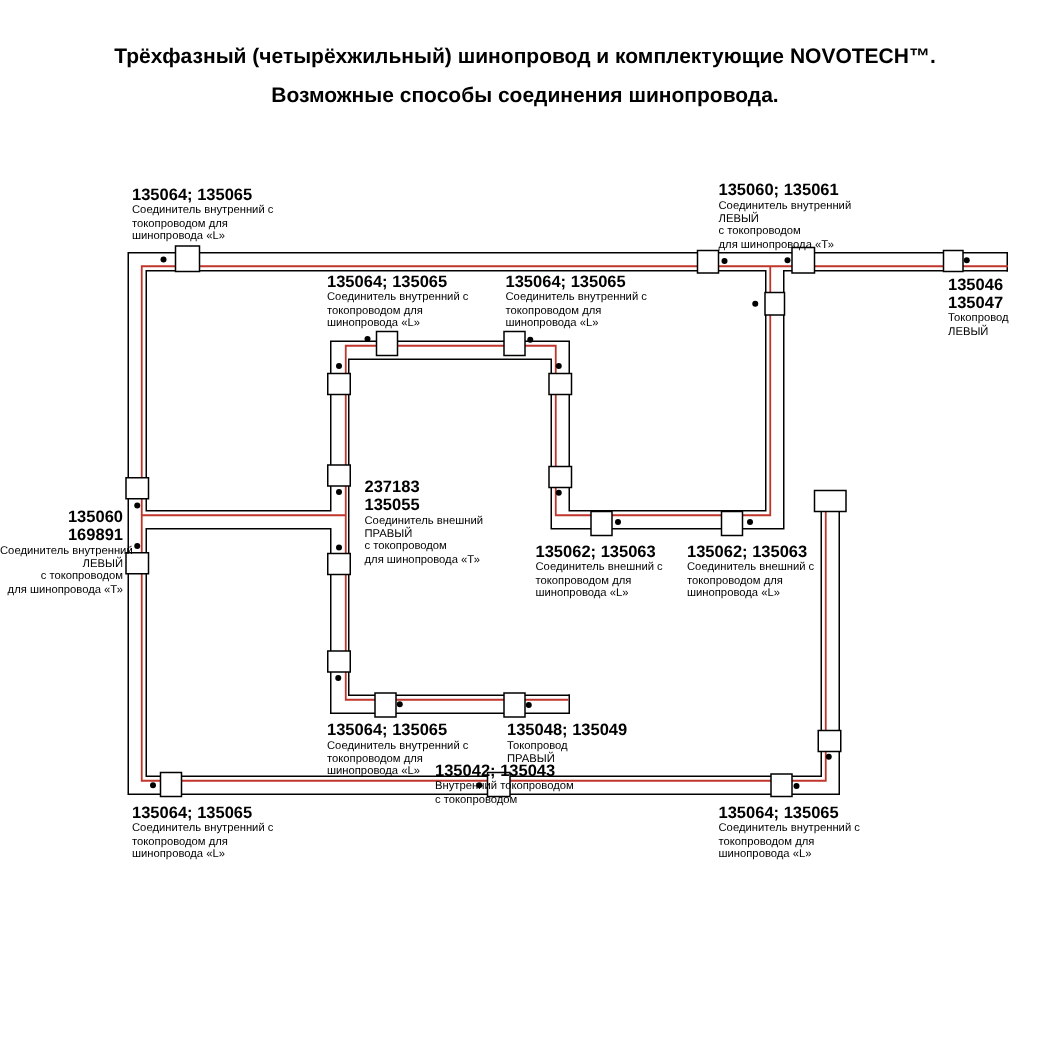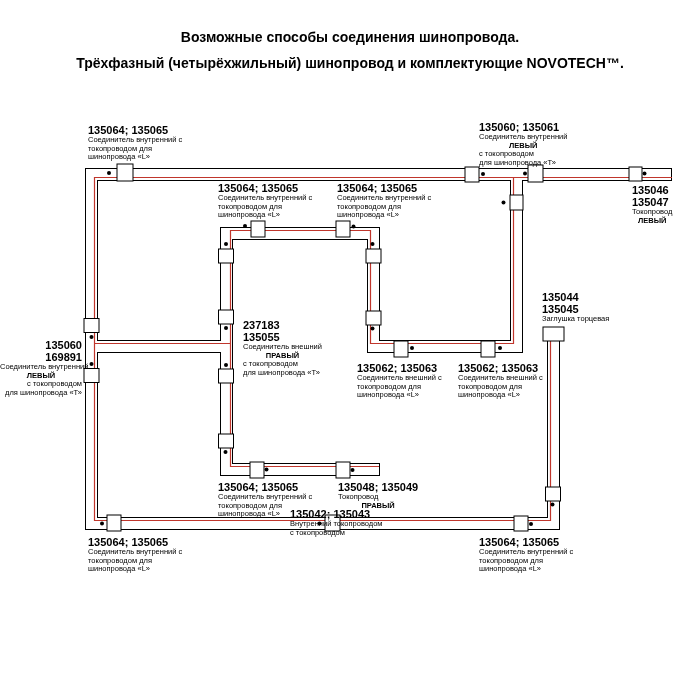--- a/index.html
+++ b/index.html
@@ -10,31 +10,31 @@
   svg.diagram{position:absolute;left:0;top:0;}
   .tb{stroke:#000;stroke-width:13;fill:none;stroke-linejoin:miter;}
   .tw{stroke:#fff;stroke-width:11;fill:none;stroke-linejoin:miter;}
   .red{stroke:var(--conductor-red,#c0362c);stroke-width:1.2;fill:none;stroke-linejoin:miter;}
   .el{stroke:#000;stroke-width:1;}
   .box{fill:#fff;stroke:#000;stroke-width:1;}
   .dot{fill:#000;}
   .lbl{position:absolute;white-space:nowrap;}
   .lbl .code{font-size:11px;font-weight:bold;line-height:12px;}
   .lbl .dl{font-size:7.5px;line-height:8.6px;}
-  .lbl .b{font-weight:bold;text-align:center;}
+  .lbl .b{font-weight:normal;}
   .lbl.r{text-align:right;}
 </style>
 </head>
 <body>
 
 <div class="page">
 
   <div class="title">
+    <div>Трёхфазный (четырёхжильный) шинопровод и комплектующие NOVOTECH™.</div>
     <div>Возможные способы соединения шинопровода.</div>
-    <div>Трёхфазный (четырёхжильный) шинопровод и комплектующие NOVOTECH™.</div>
   </div>
 
   <svg class="diagram" width="700" height="700" viewBox="0 0 700 700">
 
     <g>
       <path class="tb" d="M672,174.5 H91.5 V523.5 H553.5 V334"></path>
       <path class="tb" d="M516.5,174.5 V346.5 H373.5 V233.5 H226.5 V469.5 H380"></path>
       <path class="tb" d="M91.5,346.5 H226.5"></path>
     </g>
 
@@ -139,25 +139,20 @@
     <div class="dl">шинопровода «L»</div>
   </div>
 
   <div class="lbl" style="left:632px;top:184px">
     <div class="code">135046</div>
     <div class="code">135047</div>
     <div class="dl">Токопровод</div>
     <div class="dl b">ЛЕВЫЙ</div>
   </div>
 
-  <div class="lbl" style="left:542px;top:291px">
-    <div class="code">135044</div>
-    <div class="code">135045</div>
-    <div class="dl">Заглушка торцевая</div>
-  </div>
 
   <div class="lbl r" style="left:0px;top:339px;width:82px">
     <div class="code">135060</div>
     <div class="code">169891</div>
     <div class="dl">Соединитель внутренний</div>
     <div class="dl b">ЛЕВЫЙ</div>
     <div class="dl">с токопроводом</div>
     <div class="dl">для шинопровода «Т»</div>
   </div>
 

